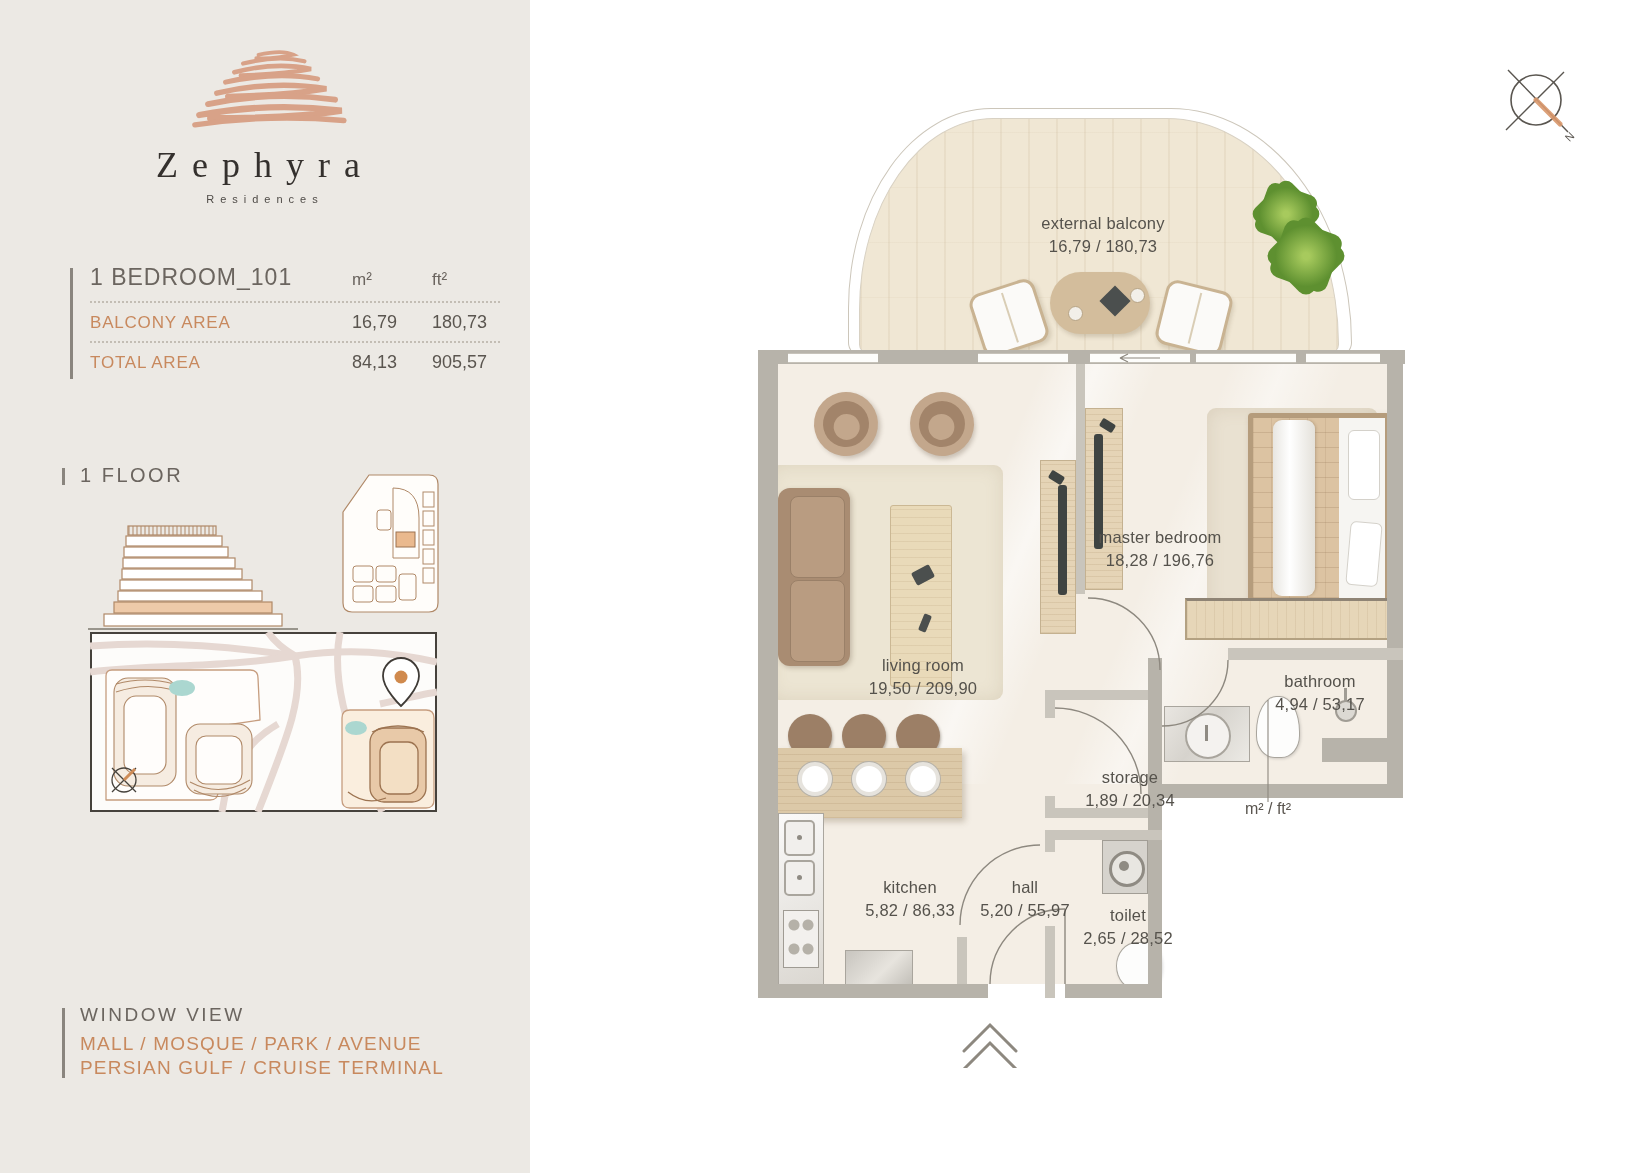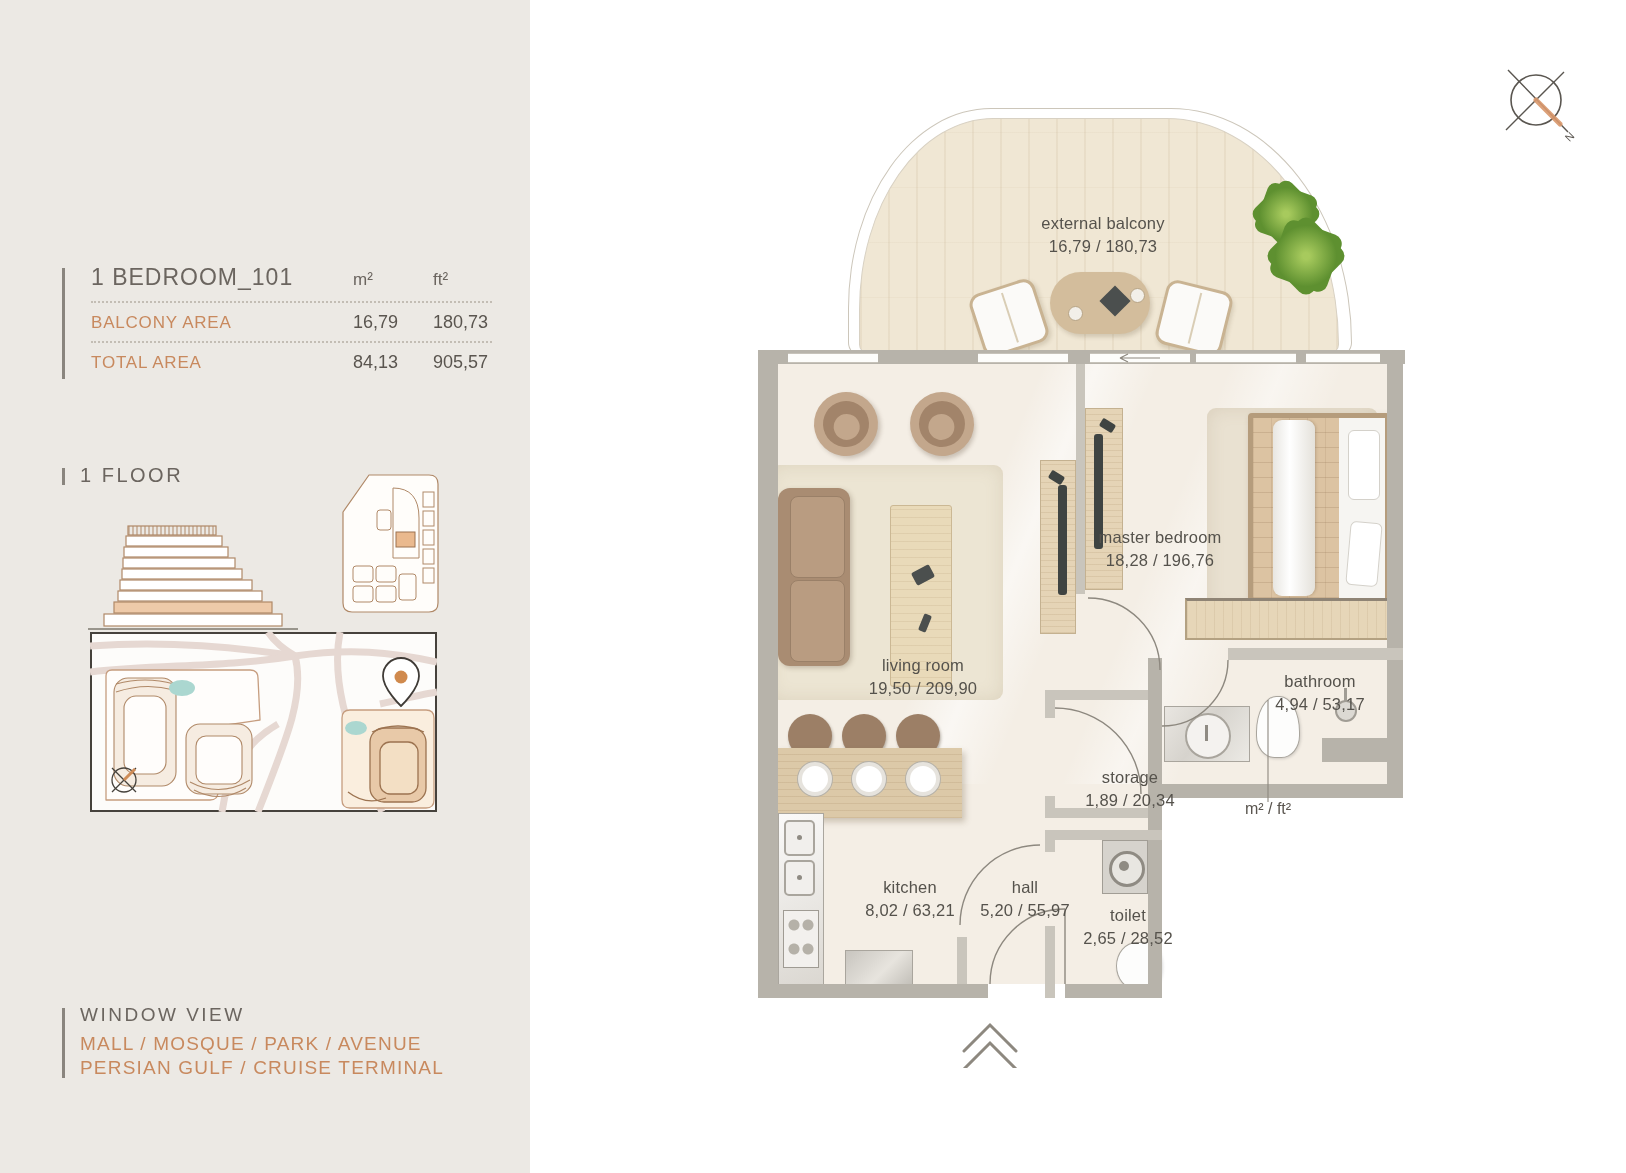--- a/index.html
+++ b/index.html
@@ -5,21 +5,21 @@
   html,body{margin:0;padding:0;background:#fff;}
   #page{position:relative;width:1626px;height:1173px;background:#ffffff;overflow:hidden;
         font-family:"Liberation Sans",sans-serif;color:#5a554f;}
   
   .sidebar{position:absolute;left:0;top:0;width:530px;height:1173px;background:#ece9e4;}
   .logo{position:absolute;left:120px;top:46px;width:290px;text-align:center;}
   .logo h1{margin:2px 0 0;font-family:"Liberation Serif",serif;font-weight:500;font-size:36px;
            letter-spacing:14px;color:#34302d;}
   .logo .tag{display:block;margin-top:7px;font-size:11px;letter-spacing:6px;color:#4f4b47;}
   .vbar{position:absolute;left:0;top:4px;bottom:2px;width:3px;background:#8a857e;}
-  .area-table{position:absolute;left:62px;top:264px;width:430px;padding-left:29px;box-sizing:border-box;}
+  .area-table{position:absolute;left:70px;top:264px;width:430px;padding-left:20px;box-sizing:border-box;}
   .t-head,.t-row{display:grid;grid-template-columns:262px 80px auto;align-items:baseline;}
   .t-head{padding-bottom:10px;}
   .t-title{font-size:23px;letter-spacing:1px;color:#6b655f;}
   .t-col{font-size:17px;color:#6b655f;}
   .t-row{border-top:2px dotted #c3bdb4;padding:9px 0 8px;}
   .t-label{font-size:17px;letter-spacing:.8px;color:#c8895e;}
   .t-val{font-size:18px;color:#5a554f;}
   .floor-head{position:absolute;left:62px;top:464px;padding-left:18px;}
   .floor-head span{font-size:20px;letter-spacing:2.5px;color:#6b655f;}
   .wview{position:absolute;left:62px;top:1004px;padding-left:18px;}
@@ -108,20 +108,36 @@
   .legend{position:absolute;left:540px;top:692px;transform:translateX(-50%);font-size:16px;color:#5a554f;z-index:30;white-space:nowrap;}
   svg text{font-family:"Liberation Sans",sans-serif;}
 </style>
 </head>
 <body>
 
 <div id="page">
 
   <div class="sidebar">
 
+    <div class="logo">
+      <svg width="180" height="92" viewBox="0 0 160 84">
+        <g fill="none" stroke="#d8a288" stroke-linecap="round">
+          <path d="M74 8 Q96 3 106 8 Q88 12 72 11" stroke-width="3.4"></path>
+          <path d="M60 16 Q92 8 116 14" stroke-width="3.8"></path>
+          <path d="M52 24 Q90 14 122 21 Q96 26 58 27" stroke-width="4.2"></path>
+          <path d="M44 33 Q90 23 128 30" stroke-width="4.6"></path>
+          <path d="M36 43 Q88 31 136 39 Q100 45 46 46" stroke-width="5"></path>
+          <path d="M28 53 Q86 41 144 49" stroke-width="5.4"></path>
+          <path d="M20 63 Q84 51 150 59 Q108 66 30 66" stroke-width="5.8"></path>
+          <path d="M16 72 Q82 62 152 68" stroke-width="5"></path>
+        </g>
+      </svg>
+      <h1>Zephyra</h1>
+      <span class="tag">Residences</span>
+    </div>
 
     <div class="area-table">
       <div class="vbar"></div>
       <div class="t-head">
         <span class="t-title">1 BEDROOM_101</span>
         <span class="t-col">m²</span>
         <span class="t-col">ft²</span>
       </div>
       <div class="t-row">
         <span class="t-label">BALCONY AREA</span>
@@ -375,21 +391,21 @@
     <div class="room-label" style="left:592px;top:562px;">
       <span>bathroom</span><br>
       <span>4,94 / 53,17</span>
     </div>
     <div class="room-label" style="left:402px;top:658px;">
       <span>storage</span><br>
       <span>1,89 / 20,34</span>
     </div>
     <div class="room-label" style="left:182px;top:768px;">
       <span>kitchen</span><br>
-      <span>8,02 / 63,21</span>
+      <span>5,82 / 86,33</span>
     </div>
     <div class="room-label" style="left:297px;top:768px;">
       <span>hall</span><br>
       <span>5,20 / 55,97</span>
     </div>
     <div class="room-label" style="left:400px;top:796px;">
       <span>toilet</span><br>
       <span>2,65 / 28,52</span>
     </div>
 

